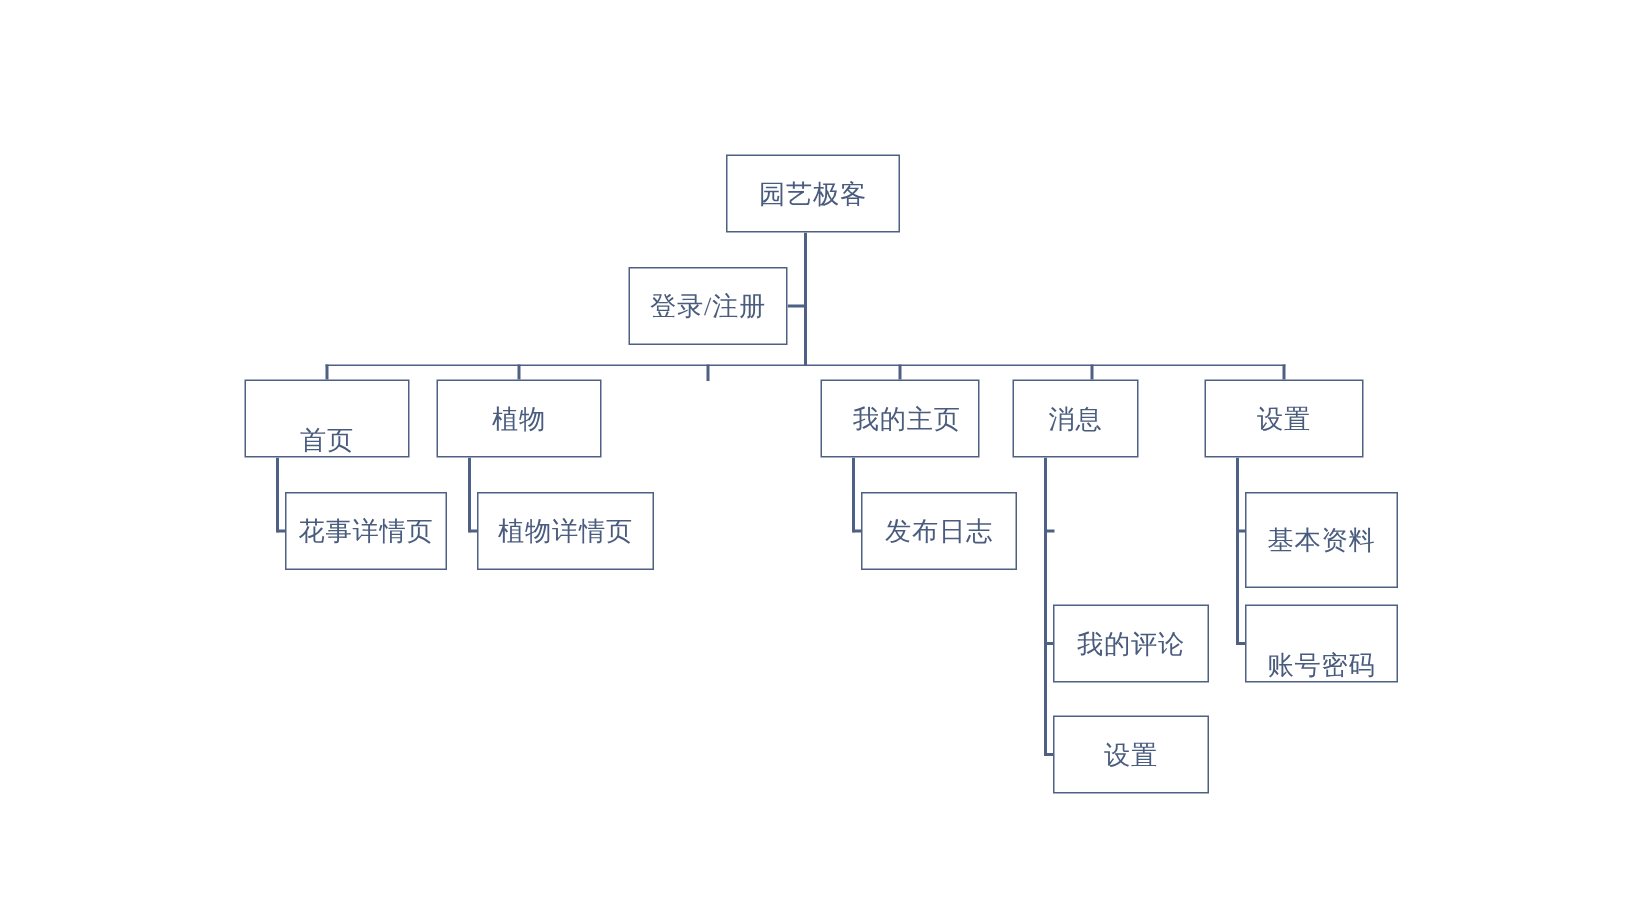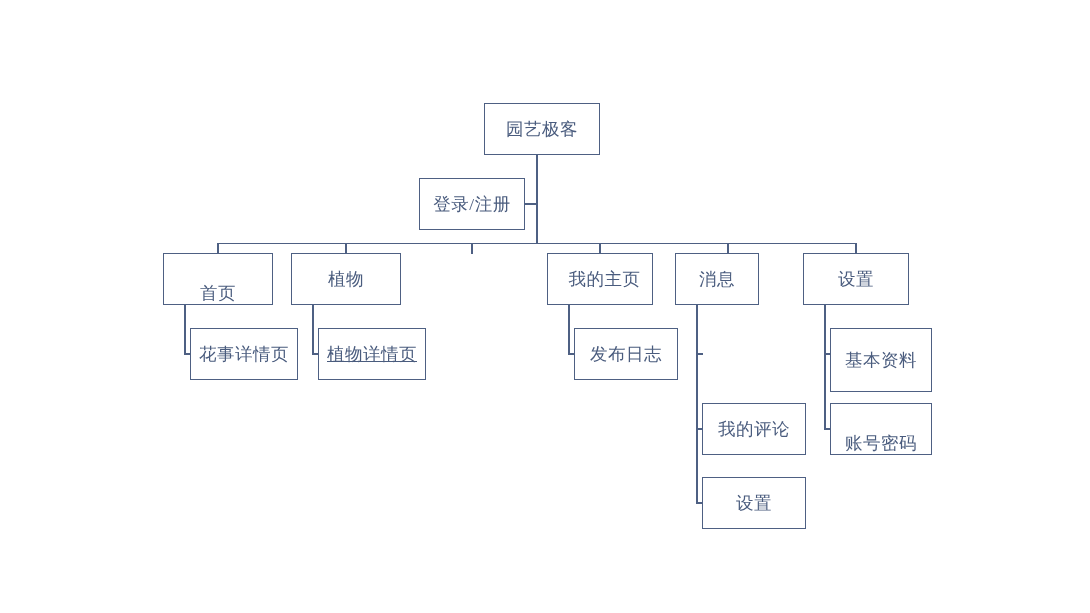--- a/index.html
+++ b/index.html
@@ -113,21 +113,21 @@
       </div>
       <div class="node" style="left: 675px; top: 253px; width: 84px; height: 52px;">
         <span>消息</span>
       </div>
       <div class="node" style="left: 803px; top: 253px; width: 106px; height: 52px;">
         <span>设置</span>
       </div>
       <div class="node wrap" style="left: 190px; top: 328px; width: 108px; height: 52px;">
         <span>花事详情页</span>
       </div>
-      <div class="node wrap" style="left: 318px; top: 328px; width: 108px; height: 52px; text-decoration: underline;">
+      <div class="node wrap" style="left: 318px; top: 328px; width: 118px; height: 52px;">
         <span>植物详情页</span>
       </div>
       <div class="node" style="left: 574px; top: 328px; width: 104px; height: 52px;">
         <span>发布日志</span>
       </div>
       <div class="node" style="left: 830px; top: 328px; width: 102px; height: 64px;">
         <span>基本资料</span>
       </div>
       <div class="node" style="left: 702px; top: 403px; width: 104px; height: 52px;">
         <span>我的评论</span>

